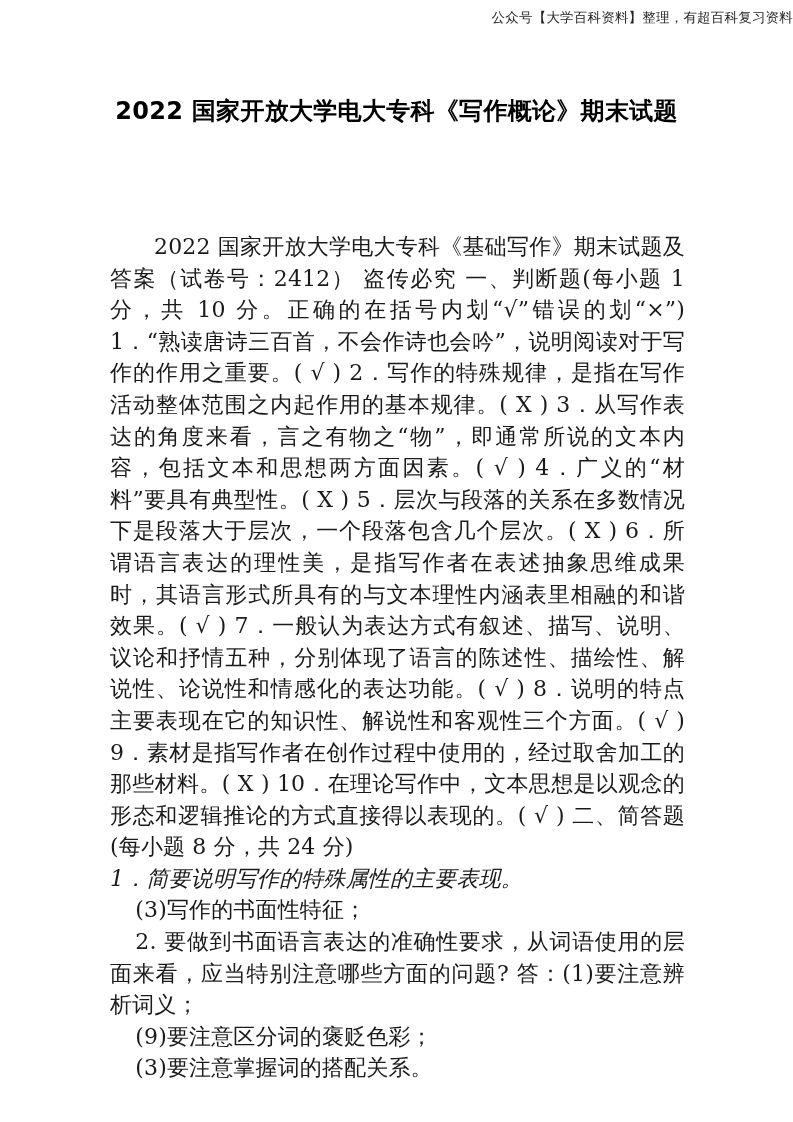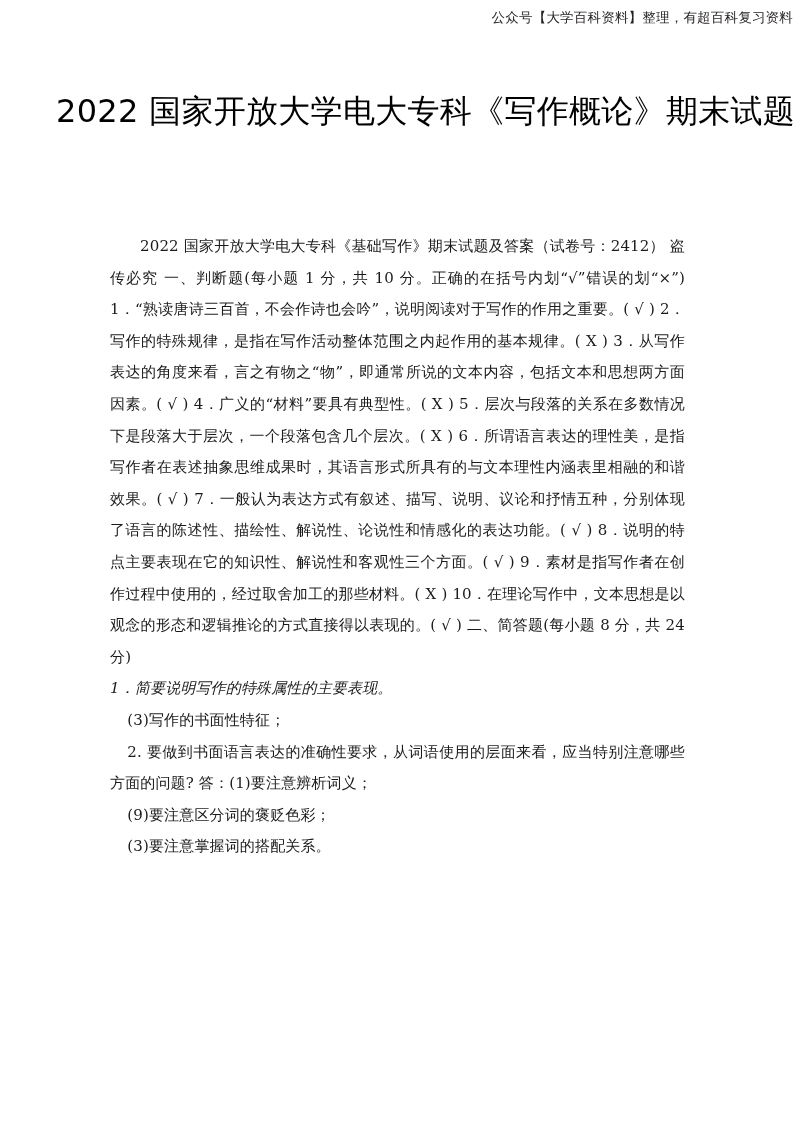--- a/index.html
+++ b/index.html
@@ -40,41 +40,41 @@
   
   .title-block {
     position: absolute;
     top: 94px;
     left: 56px;
     width: 681px;
     text-align: center;
   }
   .title-line {
     font-family: "DejaVu Sans", "Liberation Sans", sans-serif;
-    font-weight: normal;
-    font-size: 32px;
+    font-weight: bold;
+    font-size: 24px;
     line-height: 34px;
     color: #000000;
     letter-spacing: 0.3px;
     white-space: nowrap;
   }
   .title-line.second {
     margin-top: 26px;
   }
 
   
   .body-block {
     position: absolute;
     top: 231px;
     left: 110px;
     width: 575px;
   }
   .para {
     font-family: "DejaVu Serif", "Liberation Serif", serif;
-    font-size: 15px;
+    font-size: 22px;
     line-height: 31.6px;
     color: #1a1a1a;
     text-align: justify;
     text-justify: inter-ideograph;
     margin: 0;
     letter-spacing: 0.15px;
   }
   .para.indent2 {
     text-indent: 2em;
   }

